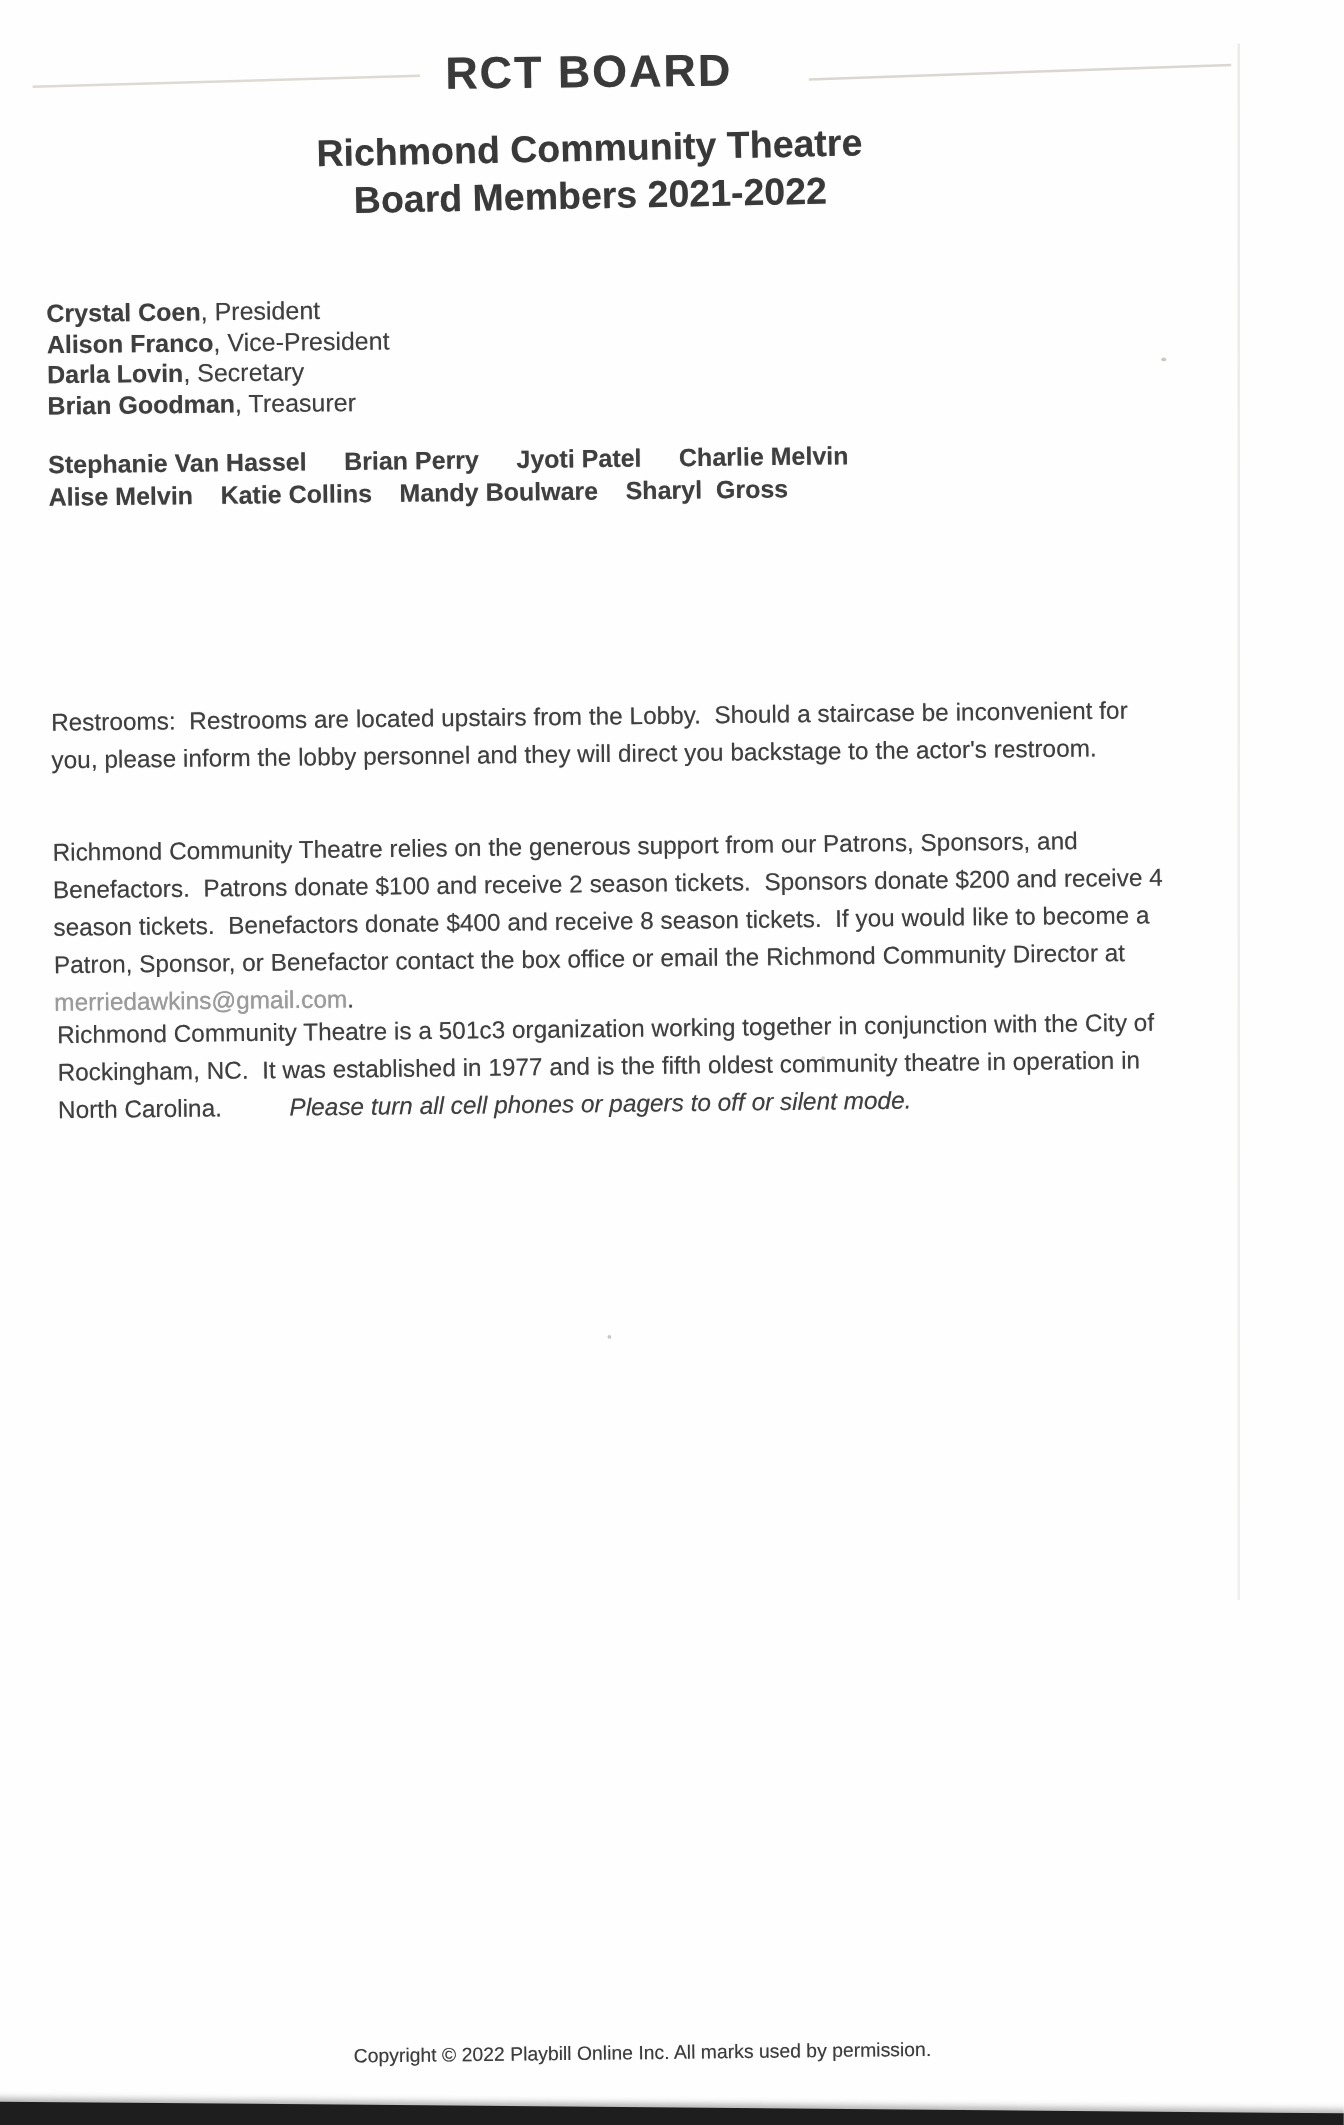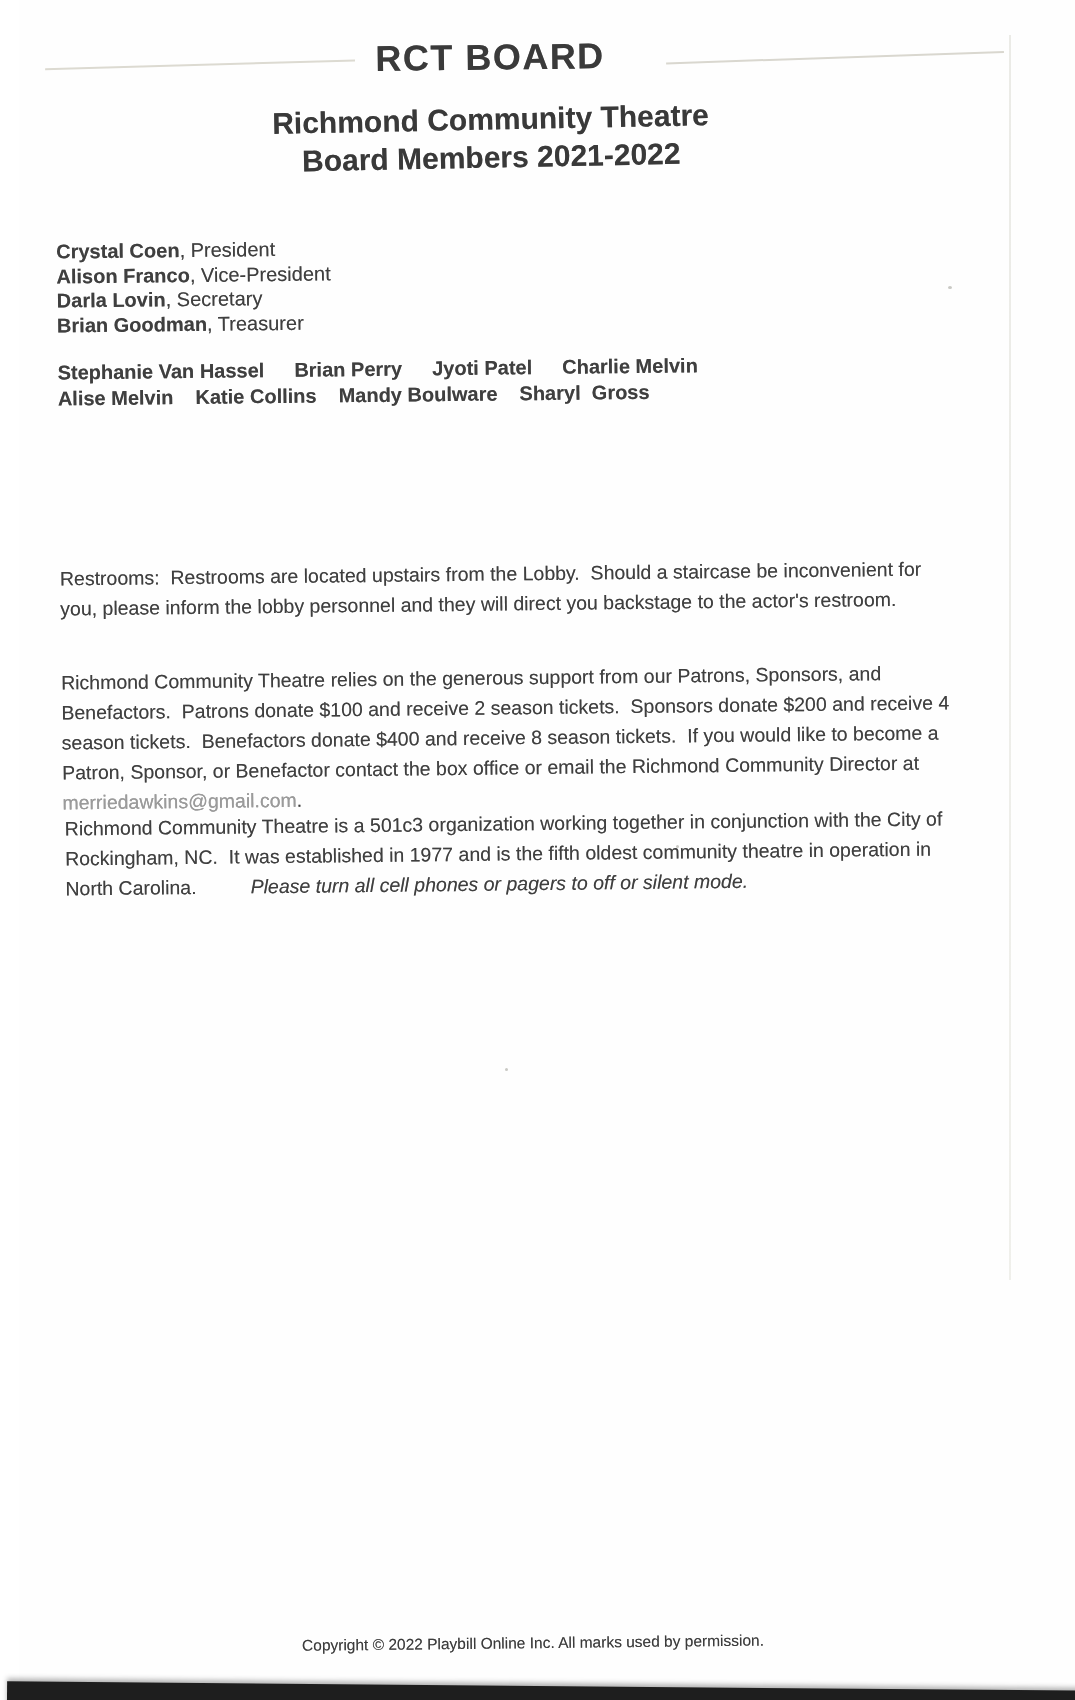--- a/index.html
+++ b/index.html
@@ -4,21 +4,21 @@
 <style>
   html, body { margin: 0; padding: 0; }
   body {
     width: 1075px; height: 1700px;
     background: #ffffff;
     overflow: hidden;
     font-family: "Liberation Sans", sans-serif;
     color: #3f3f3f;
     position: relative;
   }
-  .page { position: absolute; inset: 0; background: #fefefe; margin-left: 19px; }
+  .page { position: absolute; inset: 0; background: #fefefe; }
   .content {
     position: absolute; inset: 0;
     transform: rotate(-0.65deg);
   }
   .txt { text-shadow: 0 0 0.6px rgba(70,70,70,0.55); }
 
   
   .header-row { position: absolute; top: 36px; left: 0; width: 960px; height: 50px; }
   .header-title {
     margin: 0; text-align: center;

